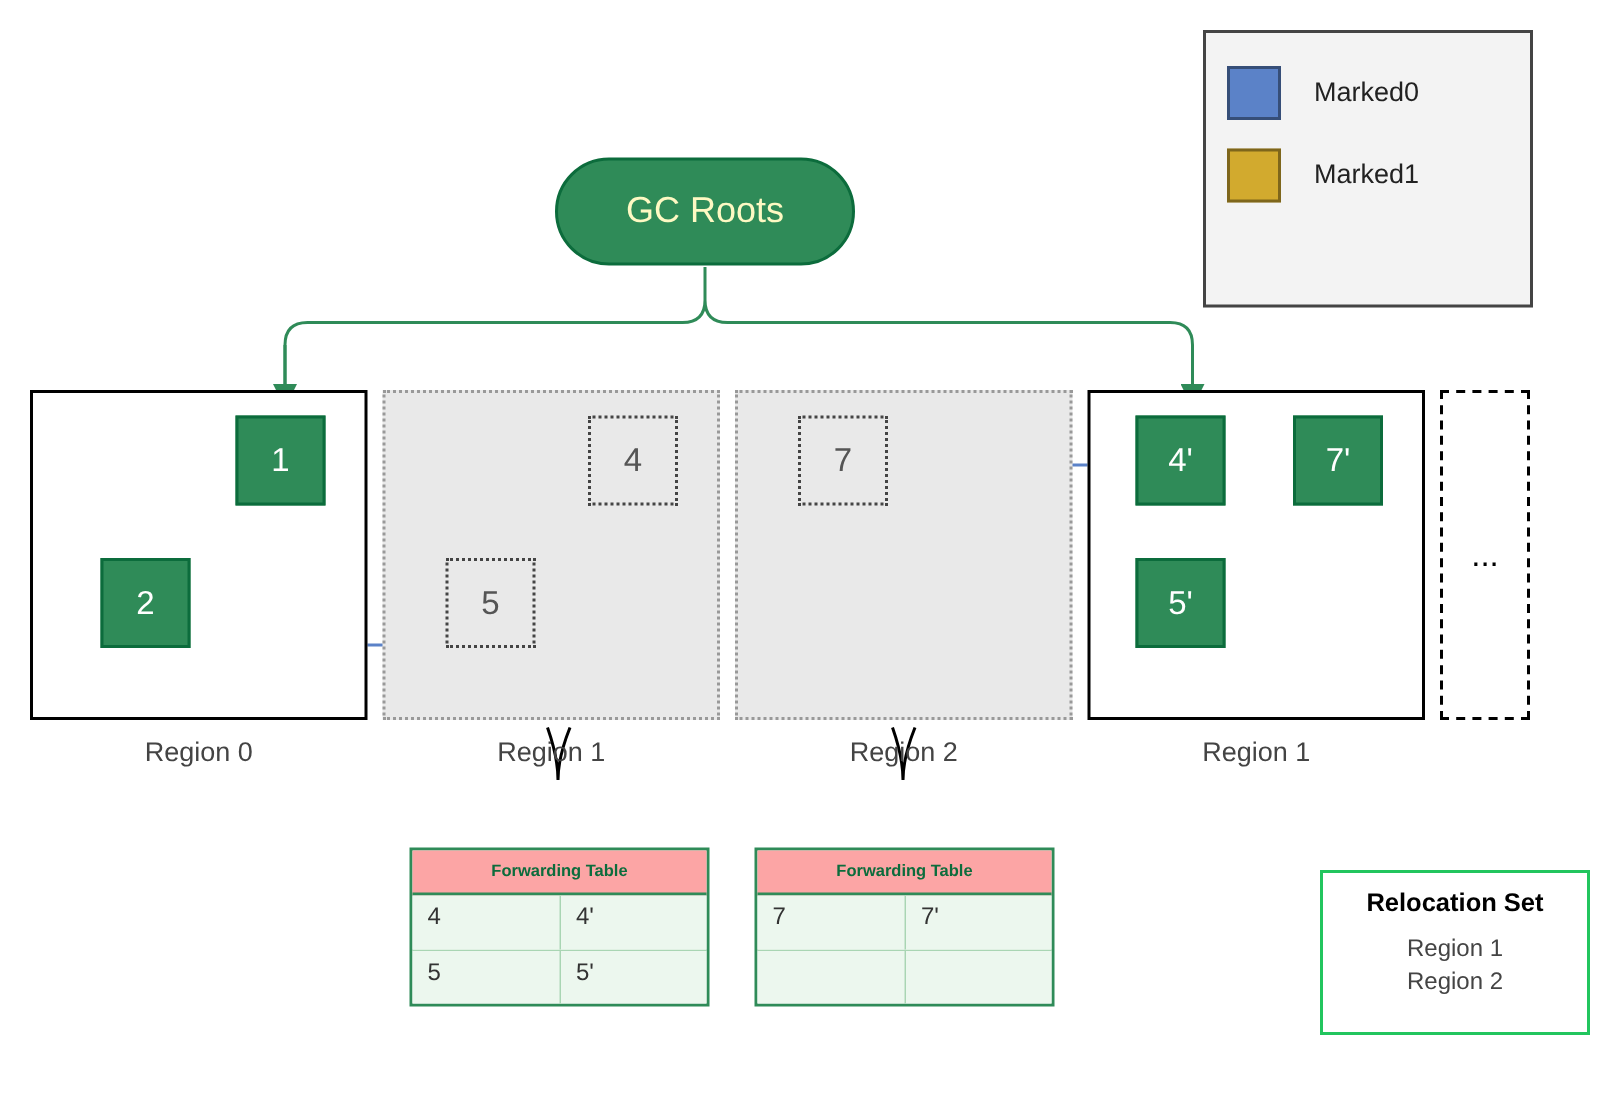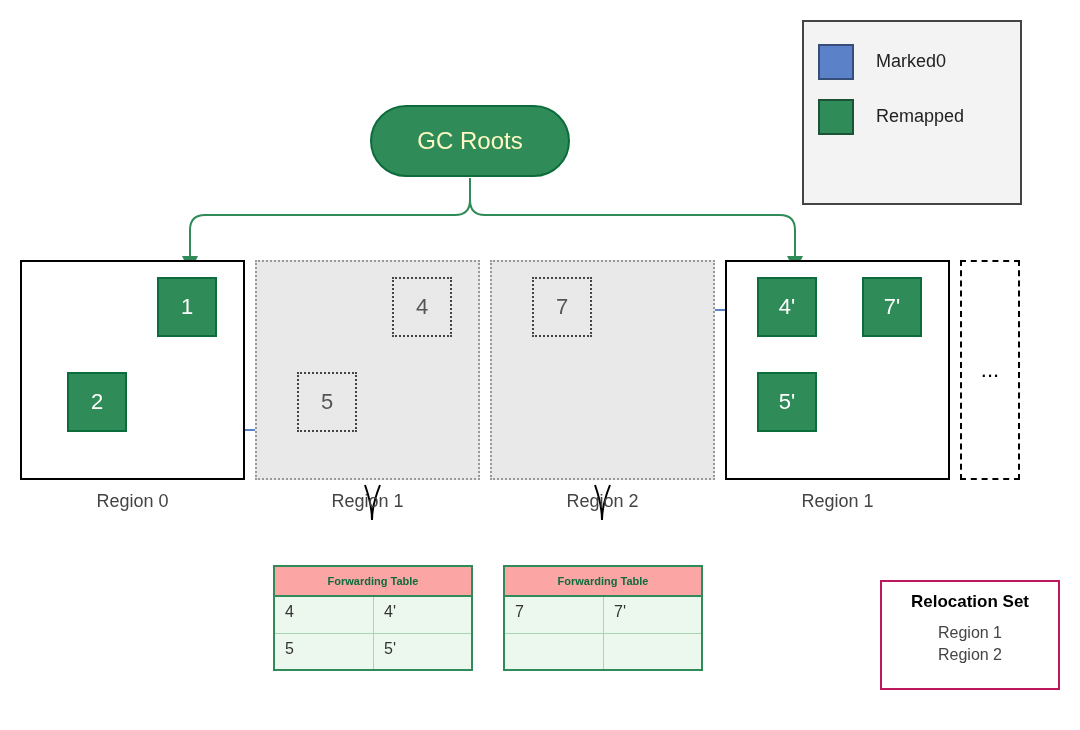--- a/index.html
+++ b/index.html
@@ -92,21 +92,21 @@
     width: 50%;
     padding: 6px 10px;
     font-size: 16px; color: #333;
     background: #ecf7ee;
   }
   .fwd-cell + .fwd-cell { border-left: 1px solid #a9d5b3; }
   .reloc-set {
     position: absolute;
     left: 880px; top: 580px;
     width: 180px; height: 110px;
-    border: 2px solid #be185d;
+    border: 2px solid #22c55e;
     text-align: center;
     padding-top: 10px;
   }
   .reloc-set .title { font-weight: bold; font-size: 17px; margin-bottom: 10px; }
   .reloc-set .item { font-size: 16px; color: #444; line-height: 1.4; }
 </style>
 </head>
 <body>
 
 <svg class="connectors">
@@ -135,22 +135,22 @@
 </svg>
 
 <div class="gc-roots">GC Roots</div>
 
 <div class="legend">
   <div class="legend-row">
     <div class="swatch" style="background:#5b82c8"></div>
     <span class="legend-label">Marked0</span>
   </div>
   <div class="legend-row">
-    <div class="swatch" style="background:#2f8b58"></div>
-    <span class="legend-label">Remapped</span>
+    <div class="swatch" style="background:#d2aa2e"></div>
+    <span class="legend-label">Marked1</span>
   </div>
 </div>
 
 <div class="regions">
 
   <div class="region solid">
     <div class="obj remapped" style="left:135px; top:15px">1</div>
     <div class="obj remapped" style="left:45px; top:110px">2</div>
     <div class="region-label">Region 0</div>
   </div>

